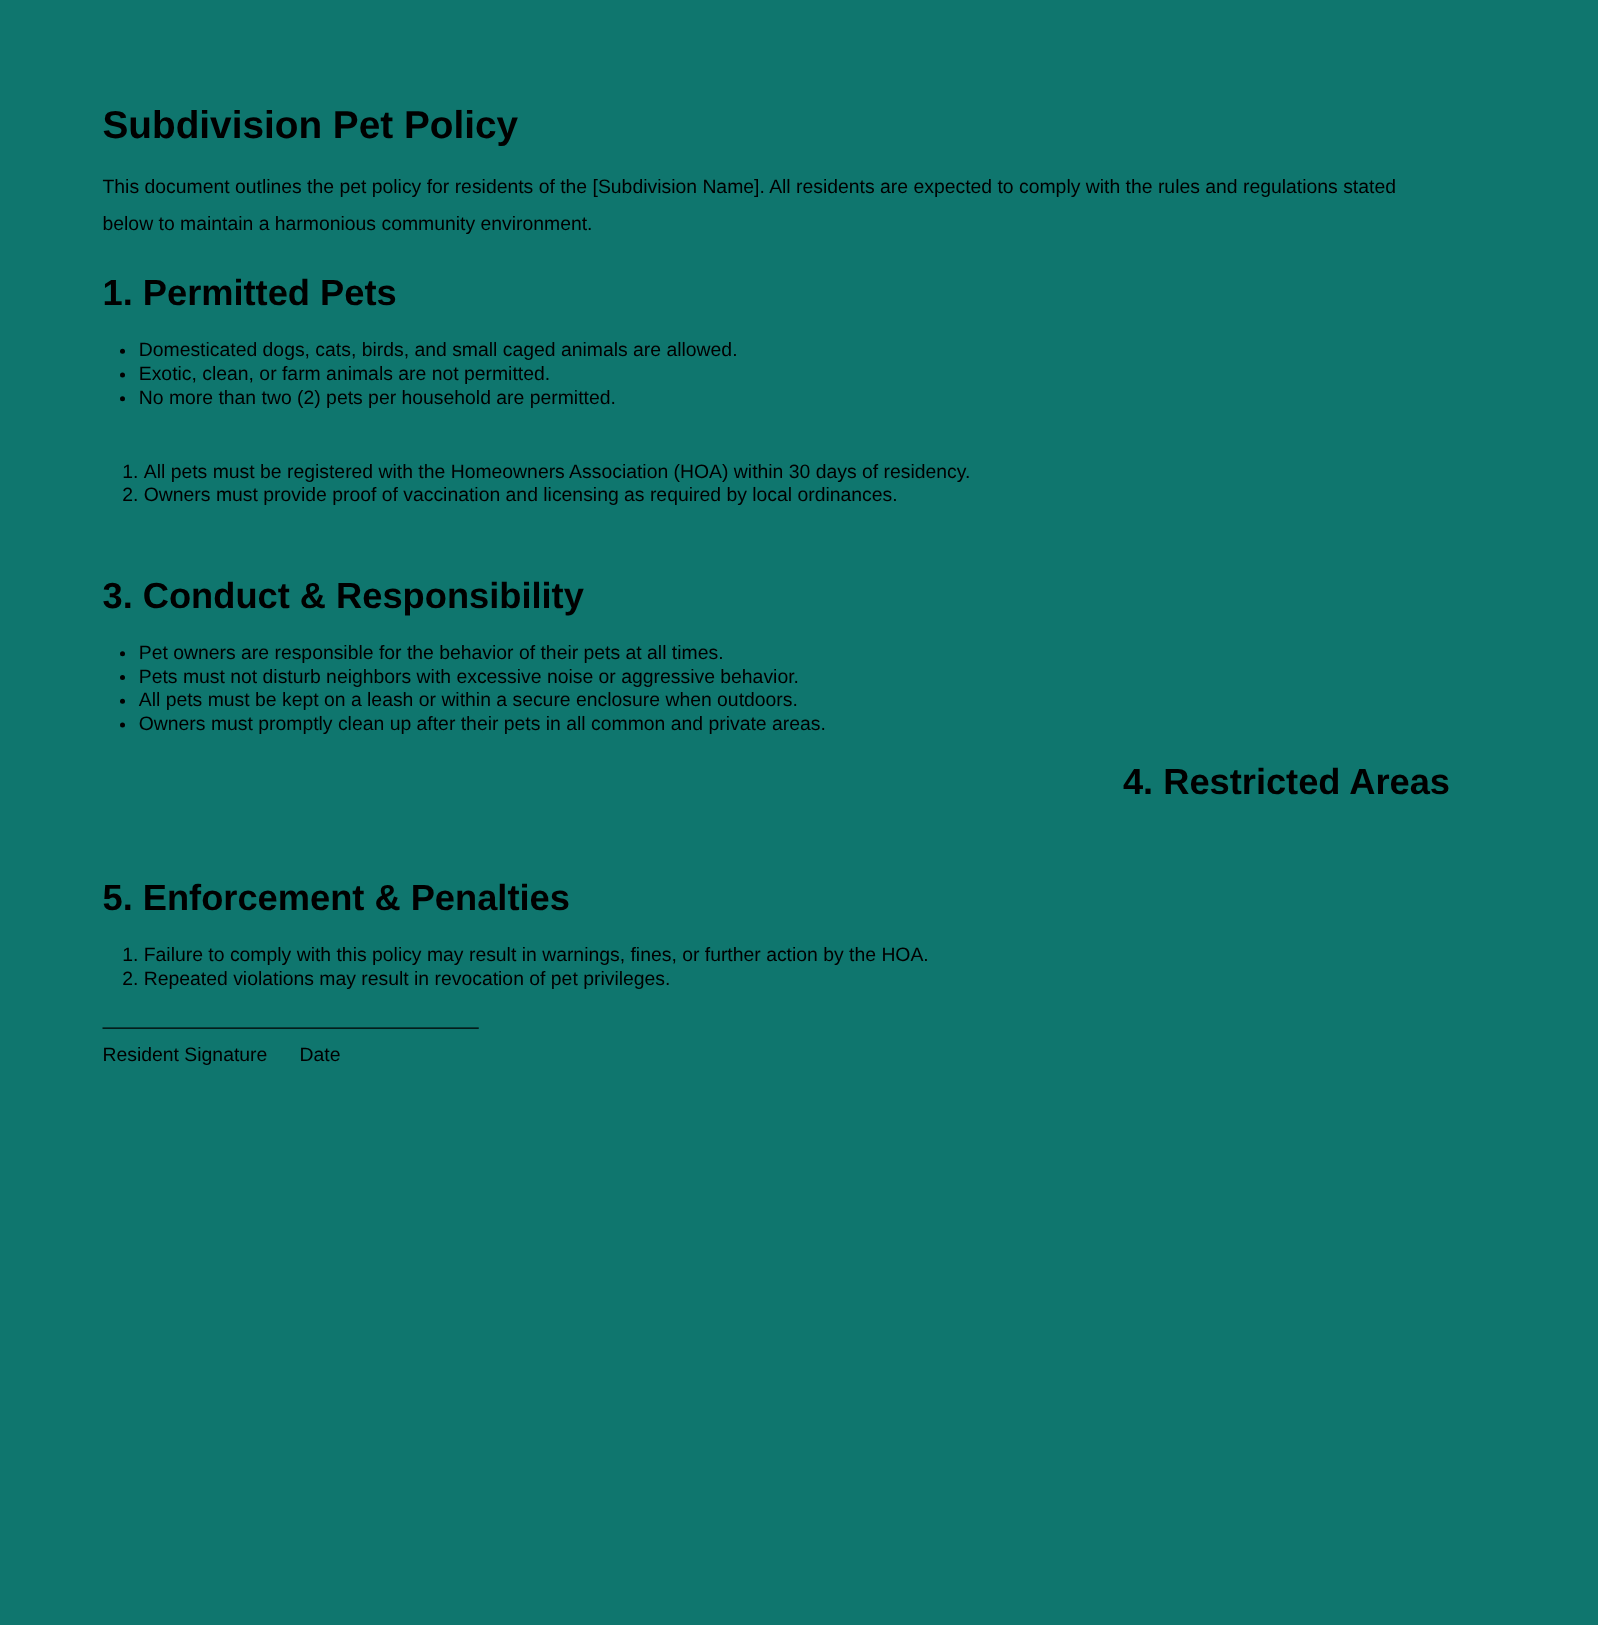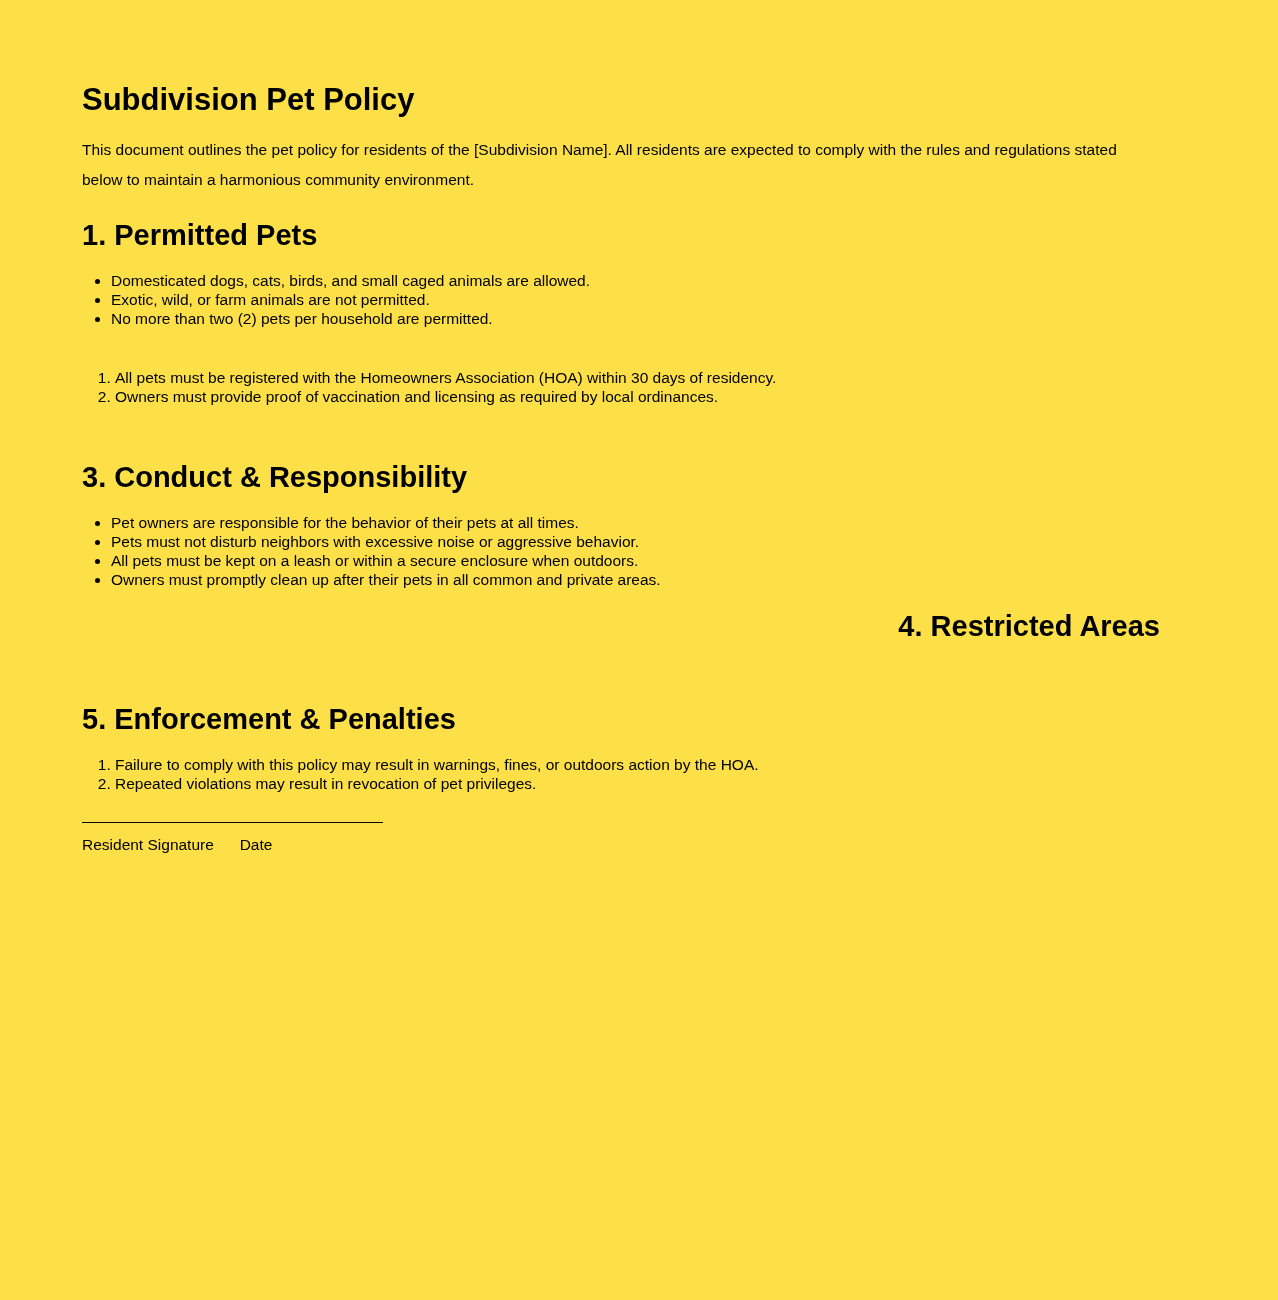--- a/index.html
+++ b/index.html
@@ -11,21 +11,21 @@
     width: 1278px;
     height: 1300px;
     font-family: "Liberation Sans", sans-serif;
     color: #000000;
     -webkit-font-smoothing: none;
   }
   .page {
     position: relative;
     width: 1278px;
     height: 1300px;
-    background: #fde047;
+    background: #0f766e;
     box-sizing: border-box;
     padding: 0;
   }
   .doc {
     position: absolute;
     left: 82px;
     top: 0;
     width: 1074px;
   }
   h1.doc-title {
@@ -112,21 +112,21 @@
   <div class="doc">
 
     <h1 class="doc-title">Subdivision Pet Policy</h1>
 
     <p class="intro">This document outlines the pet policy for residents of the [Subdivision Name]. All residents are expected to comply with the rules and regulations stated below to maintain a harmonious community environment.</p>
 
     <div class="section" style="top:219px;">
       <h2 class="section-title">1. Permitted Pets</h2>
       <ul class="bullets">
         <li>Domesticated dogs, cats, birds, and small caged animals are allowed.</li>
-        <li>Exotic, wild, or farm animals are not permitted.</li>
+        <li>Exotic, clean, or farm animals are not permitted.</li>
         <li>No more than two (2) pets per household are permitted.</li>
       </ul>
     </div>
 
     <div class="section" style="top:349px;">
       <ol class="numbers">
         <li>All pets must be registered with the Homeowners Association (HOA) within 30 days of residency.</li>
         <li>Owners must provide proof of vaccination and licensing as required by local ordinances.</li>
       </ol>
     </div>
@@ -141,21 +141,21 @@
       </ul>
     </div>
 
     <div class="section" style="top:610px;text-align:right;">
       <h2 class="section-title">4. Restricted Areas</h2>
     </div>
 
     <div class="section" style="top:703px;">
       <h2 class="section-title">5. Enforcement &amp; Penalties</h2>
       <ol class="numbers">
-        <li>Failure to comply with this policy may result in warnings, fines, or outdoors action by the HOA.</li>
+        <li>Failure to comply with this policy may result in warnings, fines, or further action by the HOA.</li>
         <li>Repeated violations may result in revocation of pet privileges.</li>
       </ol>
     </div>
 
     <div class="sig-block">
       <hr class="sig-rule">
       <div class="sig-labels">Resident Signature      Date</div>
     </div>
 
   </div>

